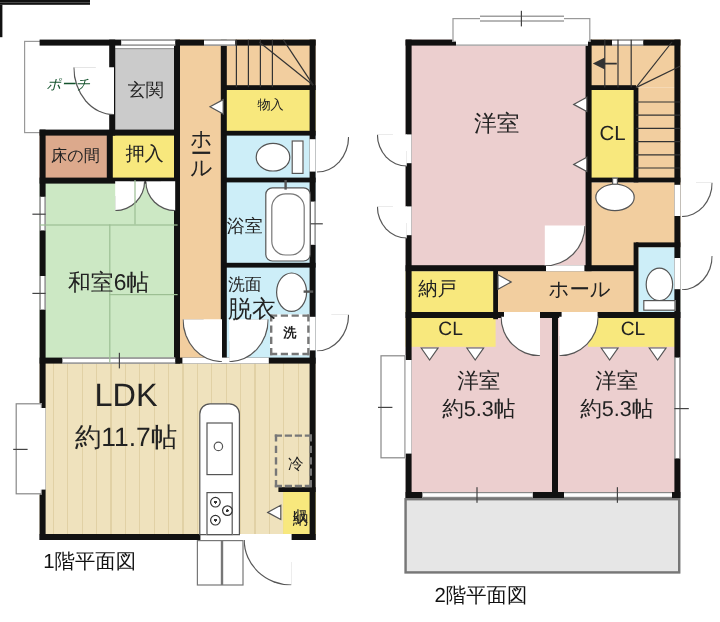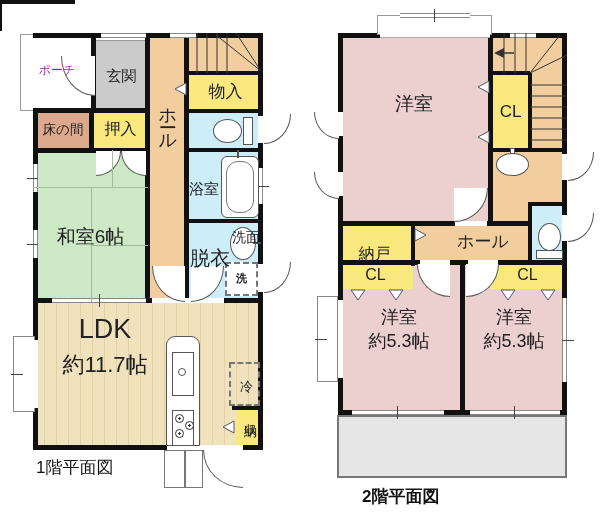--- a/index.html
+++ b/index.html
@@ -125,29 +125,29 @@
     <div class="fix" style="left:166px;top:336px;width:34px;height:110px;background:#fff;border:1.5px solid #555;border-radius:9px 9px 0 0;"></div>
     <div class="fix" style="left:172px;top:352px;width:22px;height:44px;background:#fff;border:1px solid #555;"></div>
     <div class="fix" style="left:178px;top:368px;width:8px;height:8px;border:1px solid #555;border-radius:50%;background:#fff;"></div>
     <div class="fix" style="left:172px;top:410px;width:22px;height:36px;background:#fff;border:1px solid #555;"></div>
     <div class="fix" style="left:175px;top:414px;width:9px;height:9px;border:1px solid #333;border-radius:50%;background:radial-gradient(#333 22%, #fff 25%);"></div>
     <div class="fix" style="left:175px;top:429px;width:9px;height:9px;border:1px solid #333;border-radius:50%;background:radial-gradient(#333 22%, #fff 25%);"></div>
     <div class="fix" style="left:185px;top:421px;width:9px;height:9px;border:1px solid #333;border-radius:50%;background:radial-gradient(#333 22%, #fff 25%);"></div>
 
     <div class="fix" style="left:229px;top:362px;width:31px;height:44px;border:2px dashed #777;"></div>
 
-    <div class="lbl c" style="left:26px;top:64px;width:62px;font-size:12px;color:#a21caf;">ポーチ</div>
+    <div class="lbl c" style="left:26px;top:64px;width:62px;font-size:12px;color:#14532d;font-style:italic;">ポーチ</div>
     <div class="lbl c" style="left:95px;top:67px;width:53px;font-size:15px;">玄関</div>
     <div class="lbl vert" style="left:157px;top:96px;height:112px;font-size:18px;">ホール</div>
-    <div class="lbl c" style="left:188px;top:82px;width:75px;font-size:17px;">物入</div>
+    <div class="lbl c" style="left:188px;top:82px;width:75px;font-size:11px;">物入</div>
     <div class="lbl c" style="left:33px;top:122px;width:60px;font-size:13.5px;">床の間</div>
     <div class="lbl c" style="left:93px;top:120px;width:55px;font-size:16px;">押入</div>
     <div class="lbl c" style="left:33px;top:226px;width:115px;font-size:19px;">和室6帖</div>
     <div class="lbl" style="left:189px;top:180px;font-size:15px;">浴室</div>
-    <div class="lbl" style="left:190px;top:229px;font-size:14px;margin-left:42px;">洗面</div>
+    <div class="lbl" style="left:190px;top:229px;font-size:14px;">洗面</div>
     <div class="lbl" style="left:190px;top:247px;font-size:20px;">脱衣</div>
     <div class="lbl" style="left:236px;top:272px;font-size:11px;font-weight:700;">洗</div>
     <div class="lbl c" style="left:30px;top:314px;width:150px;font-size:27px;">LDK</div>
     <div class="lbl c" style="left:20px;top:352px;width:170px;font-size:22px;">約11.7帖</div>
     <div class="lbl" style="left:240px;top:380px;font-size:13px;">冷</div>
     <div class="lbl vert" style="left:242px;top:413px;height:32px;font-size:13px;z-index:7;">収納</div>
     <div class="lbl" style="left:36px;top:458px;font-size:17px;color:#111;">1階平面図</div>
   </div>
 
   <div>
@@ -258,24 +258,24 @@
         <path d="M1,1 L8,11 L15,1 Z" fill="#fff" stroke="#555" stroke-width="1"></path>
       </svg>
 
     <div class="fix" style="left:496px;top:153px;width:33px;height:23px;background:#fff;border:1px solid #555;border-radius:50%;"></div>
     <div class="fix" style="left:510px;top:148px;width:5px;height:6px;background:#fff;border:1px solid #555;"></div>
     <div class="fix" style="left:538px;top:223px;width:23px;height:28px;background:#fff;border:1px solid #555;border-radius:50%;"></div>
     <div class="fix" style="left:536px;top:250px;width:27px;height:9px;background:#fff;border:1px solid #555;"></div>
 
     <div class="lbl c" style="left:338px;top:93px;width:152px;font-size:19px;">洋室</div>
     <div class="lbl c" style="left:492px;top:102px;width:37px;font-size:17px;">CL</div>
-    <div class="lbl c" style="left:338px;top:233px;width:73px;font-size:16px;margin-top:12px;">納戸</div>
+    <div class="lbl c" style="left:328px;top:233px;width:73px;font-size:16px;">納戸</div>
     <div class="lbl c" style="left:438px;top:232px;width:90px;font-size:17px;">ホール</div>
     <div class="lbl c" style="left:338px;top:266px;width:75px;font-size:16px;">CL</div>
     <div class="lbl c" style="left:490px;top:266px;width:75px;font-size:16px;">CL</div>
     <div class="lbl c" style="left:338px;top:307px;width:122px;font-size:18px;">洋室</div>
     <div class="lbl c" style="left:338px;top:331px;width:122px;font-size:18px;">約5.3帖</div>
     <div class="lbl c" style="left:464px;top:307px;width:100px;font-size:18px;">洋室</div>
     <div class="lbl c" style="left:464px;top:331px;width:100px;font-size:18px;">約5.3帖</div>
-    <div class="lbl" style="left:362px;top:487px;font-size:17px;color:#111;font-weight:bold;">2階平面図</div>
+    <div class="lbl" style="left:362px;top:487px;font-size:17px;color:#111;">2階平面図</div>
   </div>
 
 </div>
 
 </body></html>

